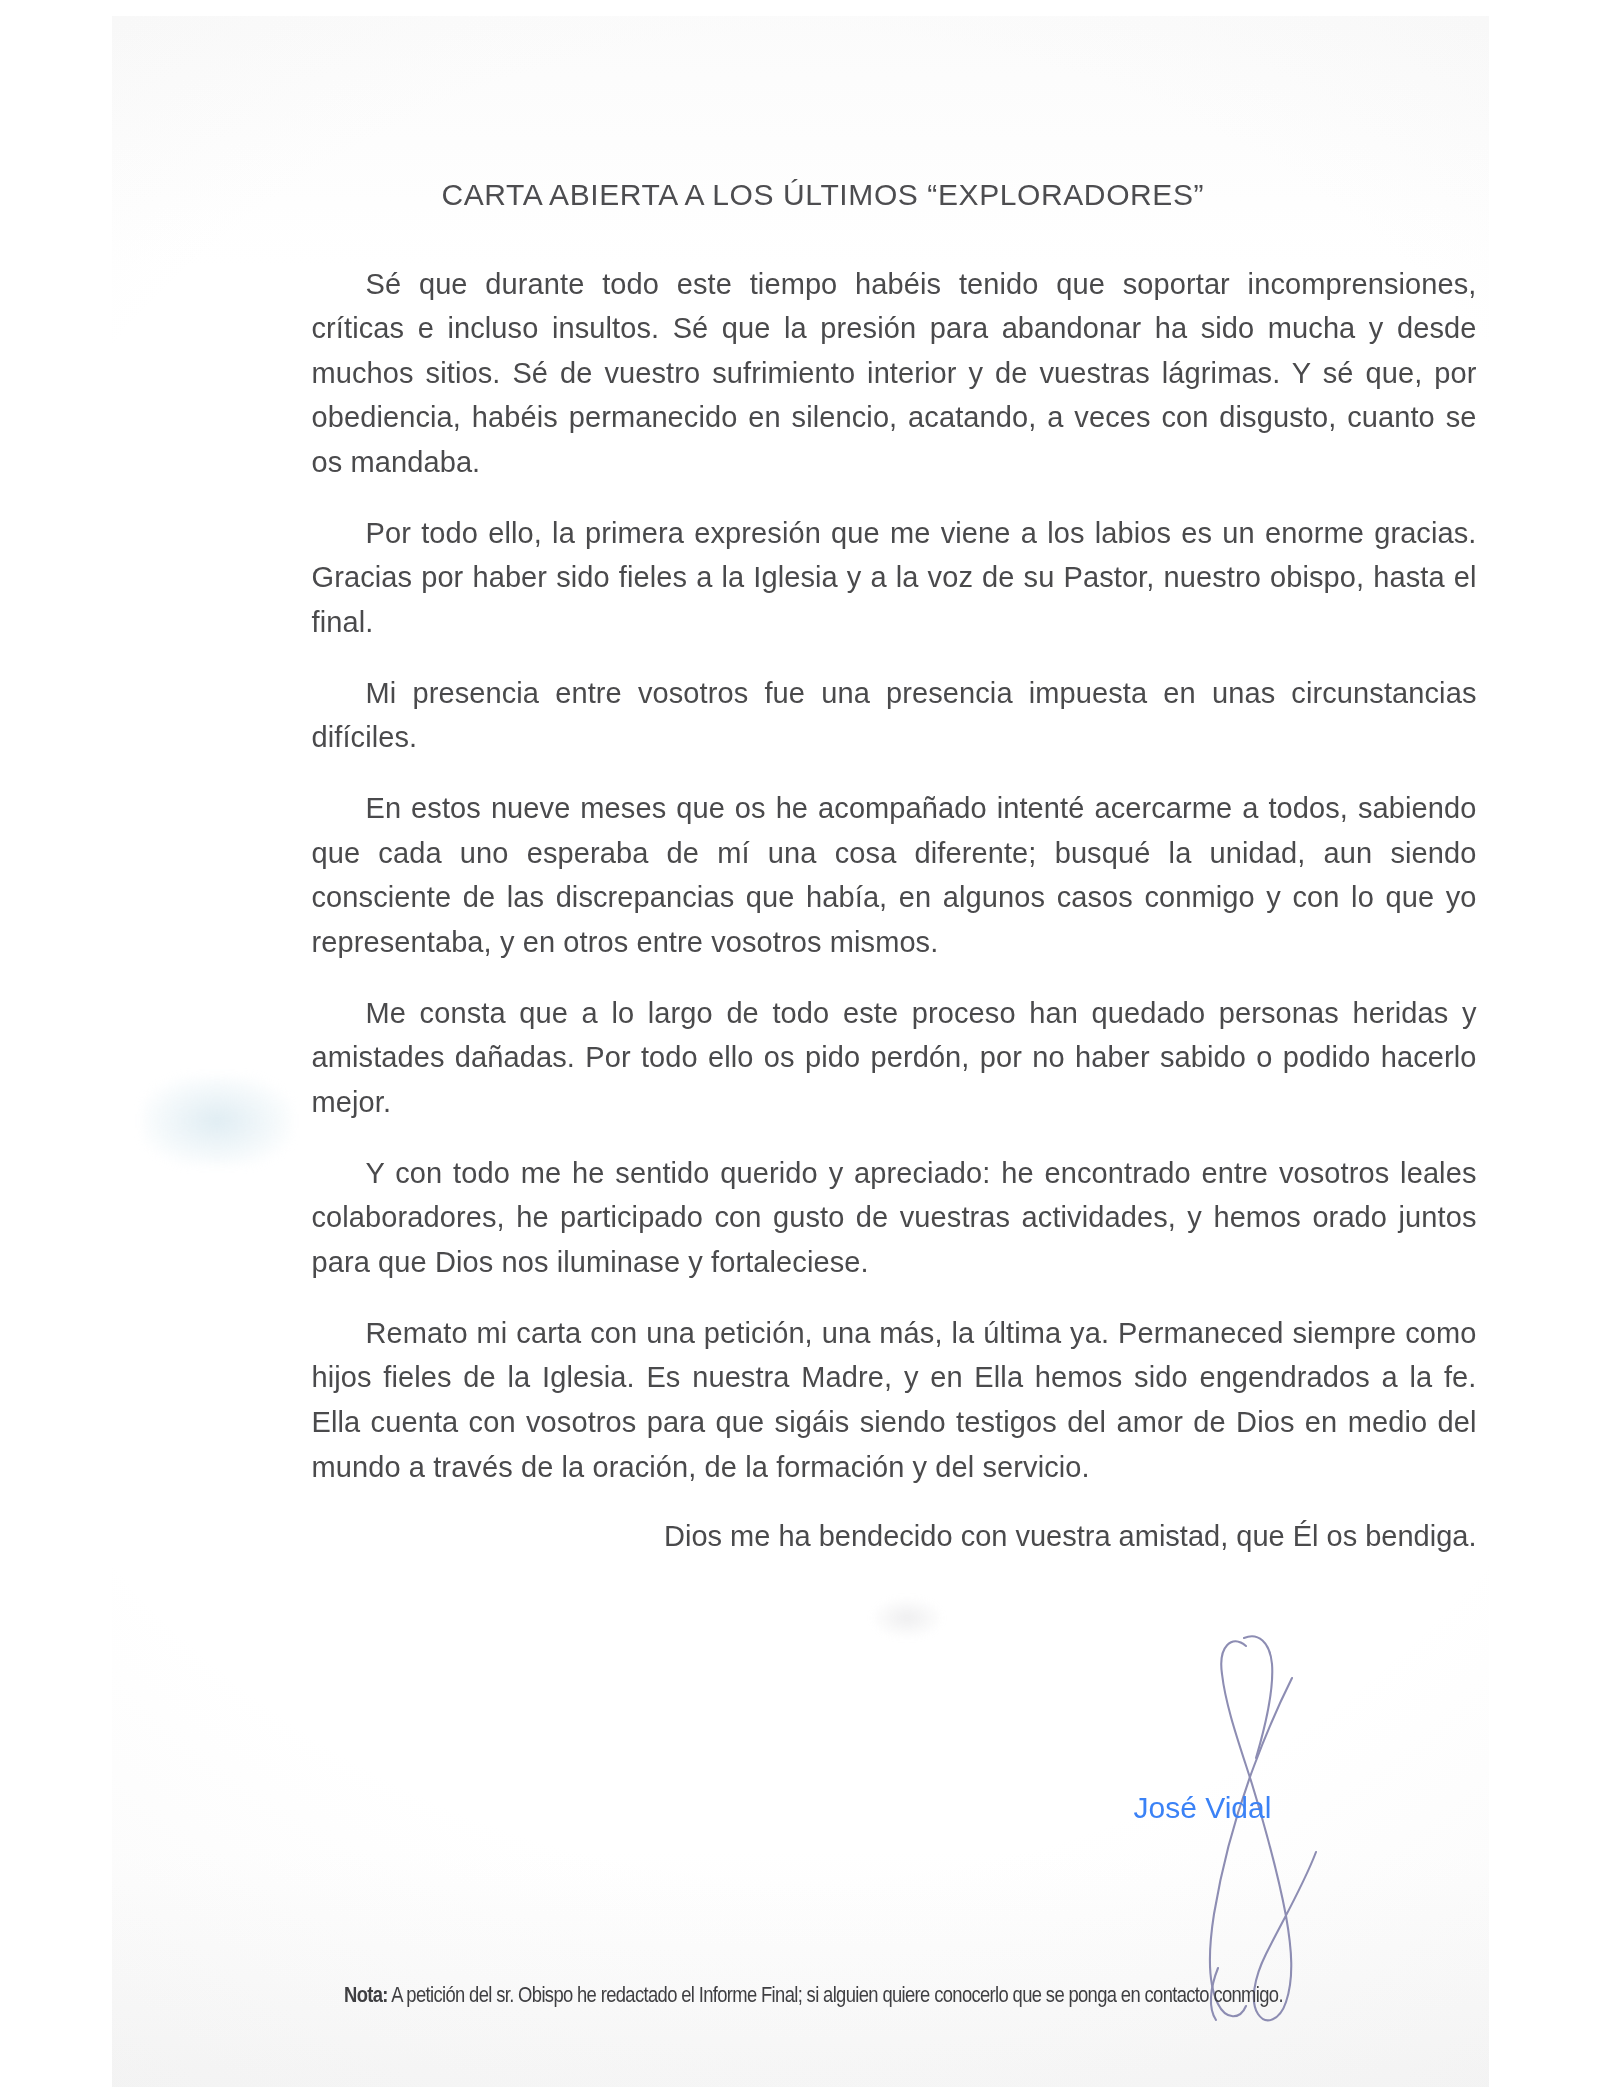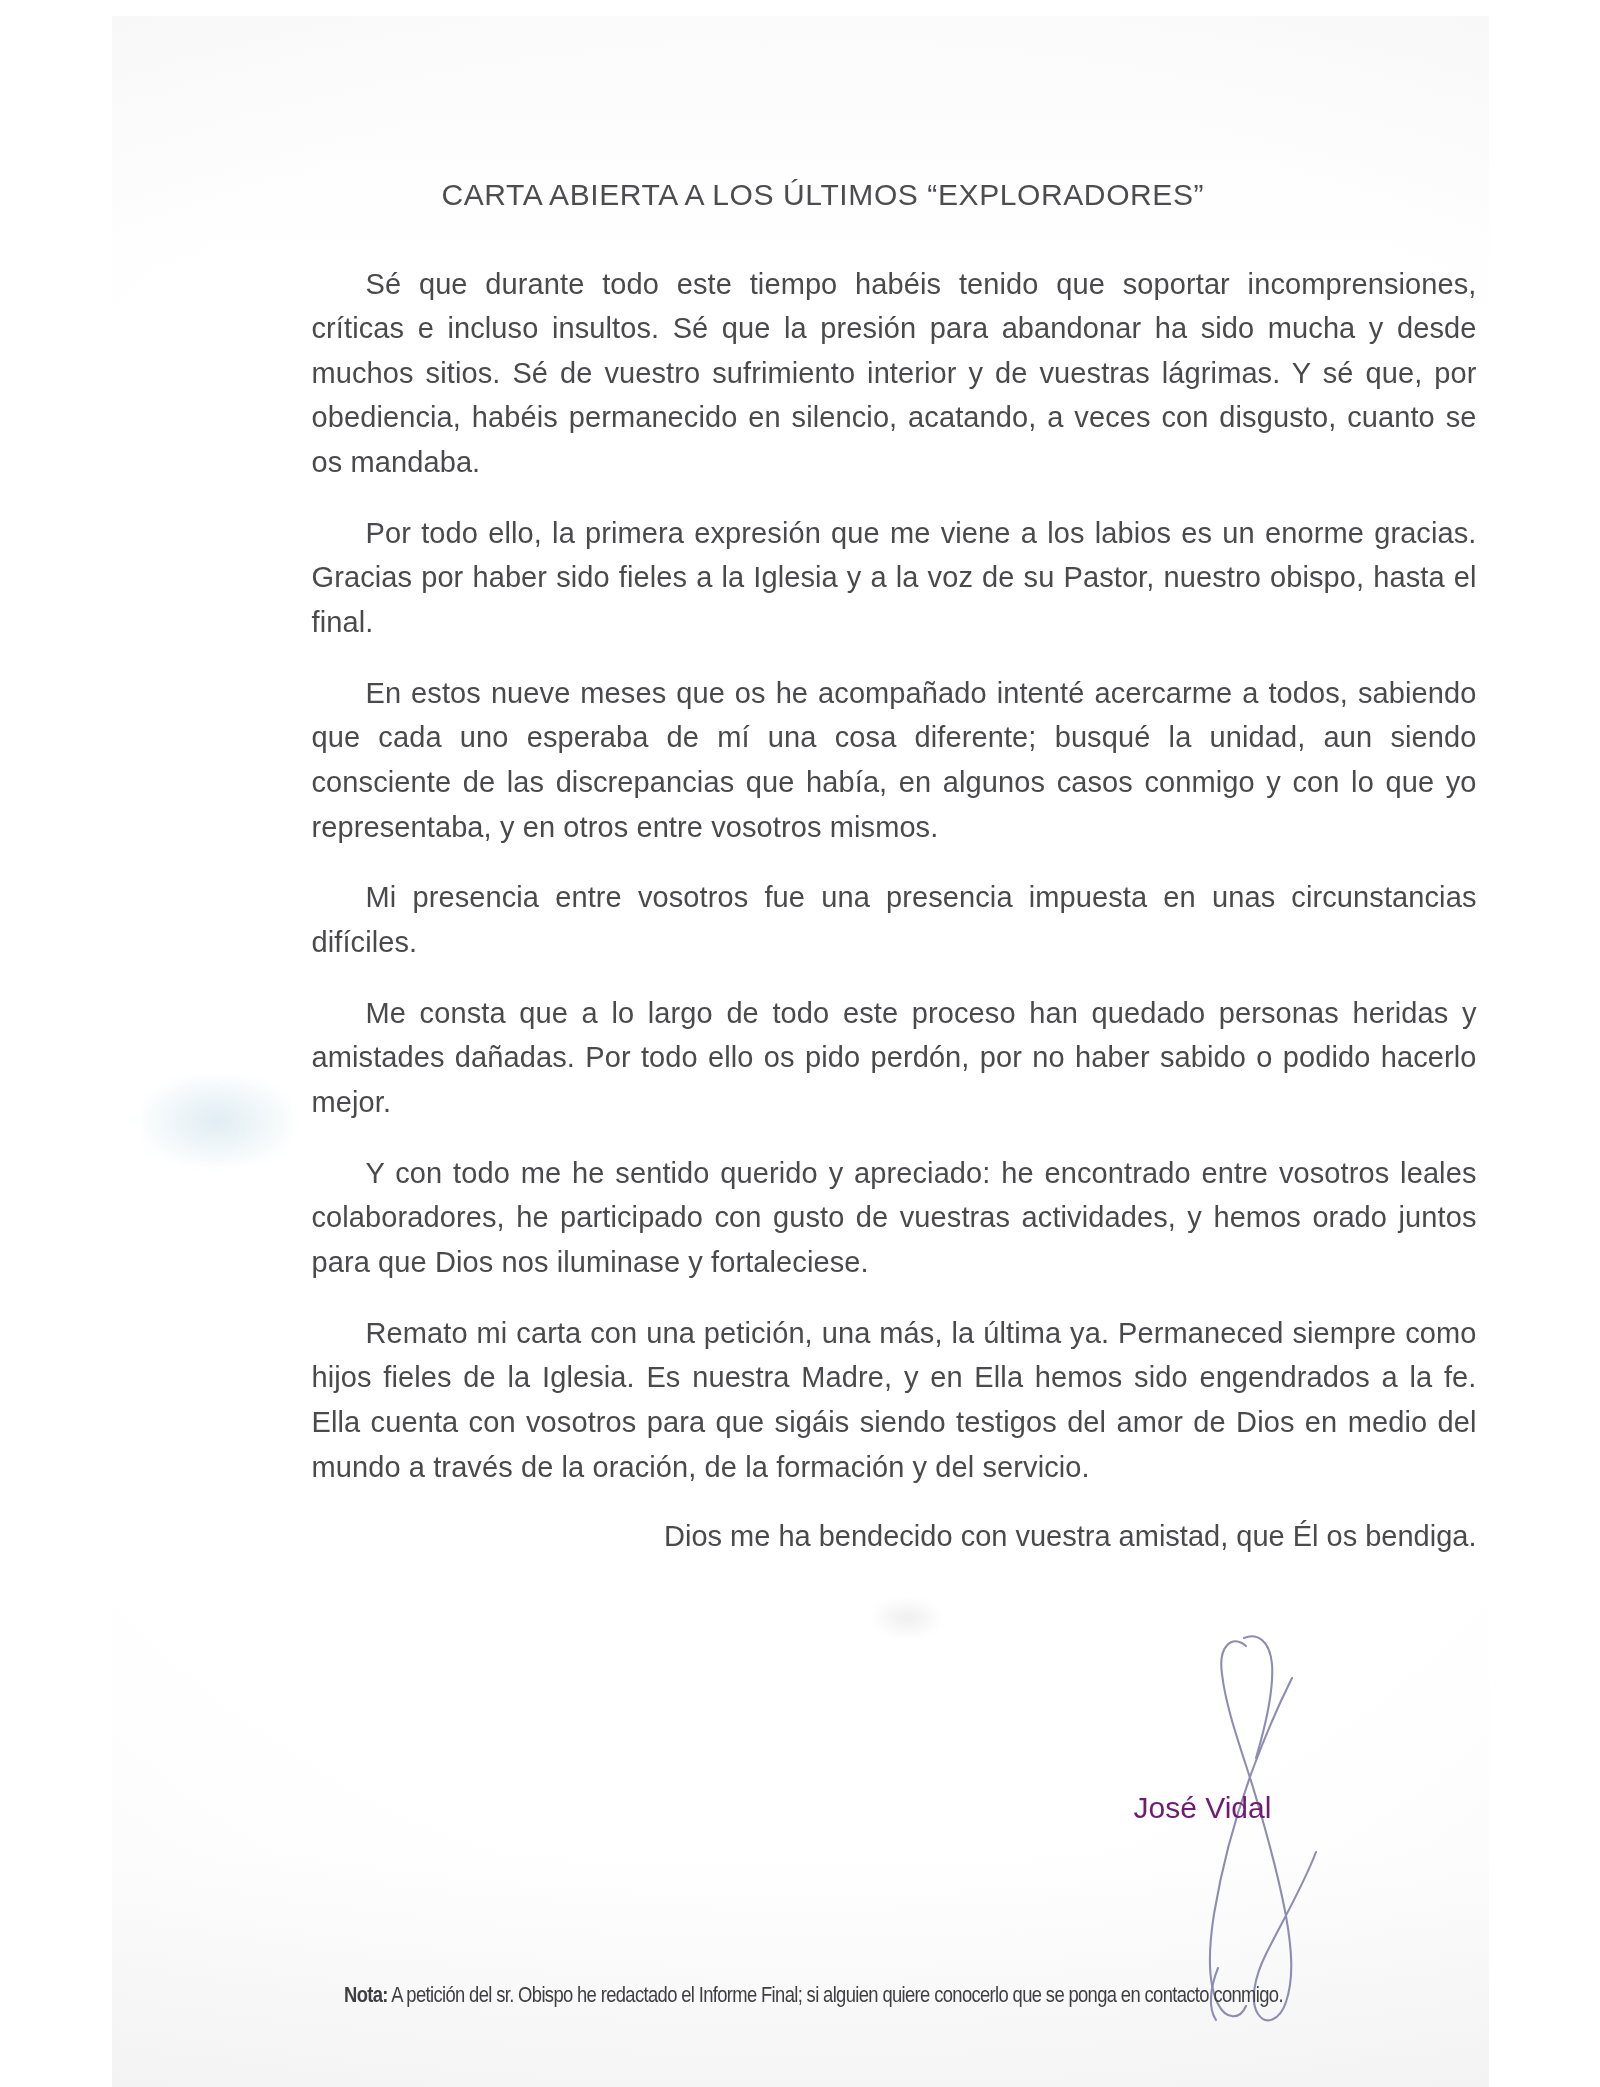--- a/index.html
+++ b/index.html
@@ -115,21 +115,21 @@
     height: 430px;
     pointer-events: none;
   }
   .signature-name {
     position: absolute;
     left: 0px;
     top: 175px;
     width: 300px;
     text-align: left;
     font-size: 30px;
-    color: #701a75;
+    color: #3b82f6;
     white-space: nowrap;
   }
 
   .footer-note {
     position: absolute;
     left: 232px;
     top: 1967px;
     width: 1180px;
     font-family: "Liberation Sans", sans-serif;
     font-size: 20px;
@@ -158,22 +158,22 @@
   <div class="scan-speck" style="left:1486px; top:1565px;"></div>
   <div class="scan-speck" style="left:1492px; top:1595px;"></div>
 
   <div class="content">
 
     <h1 class="doc-title">CARTA ABIERTA A LOS ÚLTIMOS “EXPLORADORES”</h1>
 
     <div class="body-text">
       <p>Sé que durante todo este tiempo habéis tenido que soportar incomprensiones, críticas e incluso insultos. Sé que la presión para abandonar ha sido mucha y desde muchos sitios. Sé de vuestro sufrimiento interior y de vuestras lágrimas. Y sé que, por obediencia, habéis permanecido en silencio, acatando, a veces con disgusto, cuanto se os mandaba.</p>
       <p>Por todo ello, la primera expresión que me viene a los labios es un enorme gracias. Gracias por haber sido fieles a la Iglesia y a la voz de su Pastor, nuestro obispo, hasta el final.</p>
+      <p>Mi presencia entre vosotros fue una presencia impuesta en unas circunstancias difíciles.</p>
       <p>En estos nueve meses que os he acompañado intenté acercarme a todos, sabiendo que cada uno esperaba de mí una cosa diferente; busqué la unidad, aun siendo consciente de las discrepancias que había, en algunos casos conmigo y con lo que yo representaba, y en otros entre vosotros mismos.</p>
-      <p>Mi presencia entre vosotros fue una presencia impuesta en unas circunstancias difíciles.</p>
       <p>Me consta que a lo largo de todo este proceso han quedado personas heridas y amistades dañadas. Por todo ello os pido perdón, por no haber sabido o podido hacerlo mejor.</p>
       <p>Y con todo me he sentido querido y apreciado: he encontrado entre vosotros leales colaboradores, he participado con gusto de vuestras actividades, y hemos orado juntos para que Dios nos iluminase y fortaleciese.</p>
       <p>Remato mi carta con una petición, una más, la última ya. Permaneced siempre como hijos fieles de la Iglesia. Es nuestra Madre, y en Ella hemos sido engendrados a la fe. Ella cuenta con vosotros para que sigáis siendo testigos del amor de Dios en medio del mundo a través de la oración, de la formación y del servicio.</p>
     </div>
 
     <div class="closing">
       <p>Dios me ha bendecido con vuestra amistad, que Él os bendiga.</p>
     </div>
 
   </div>

